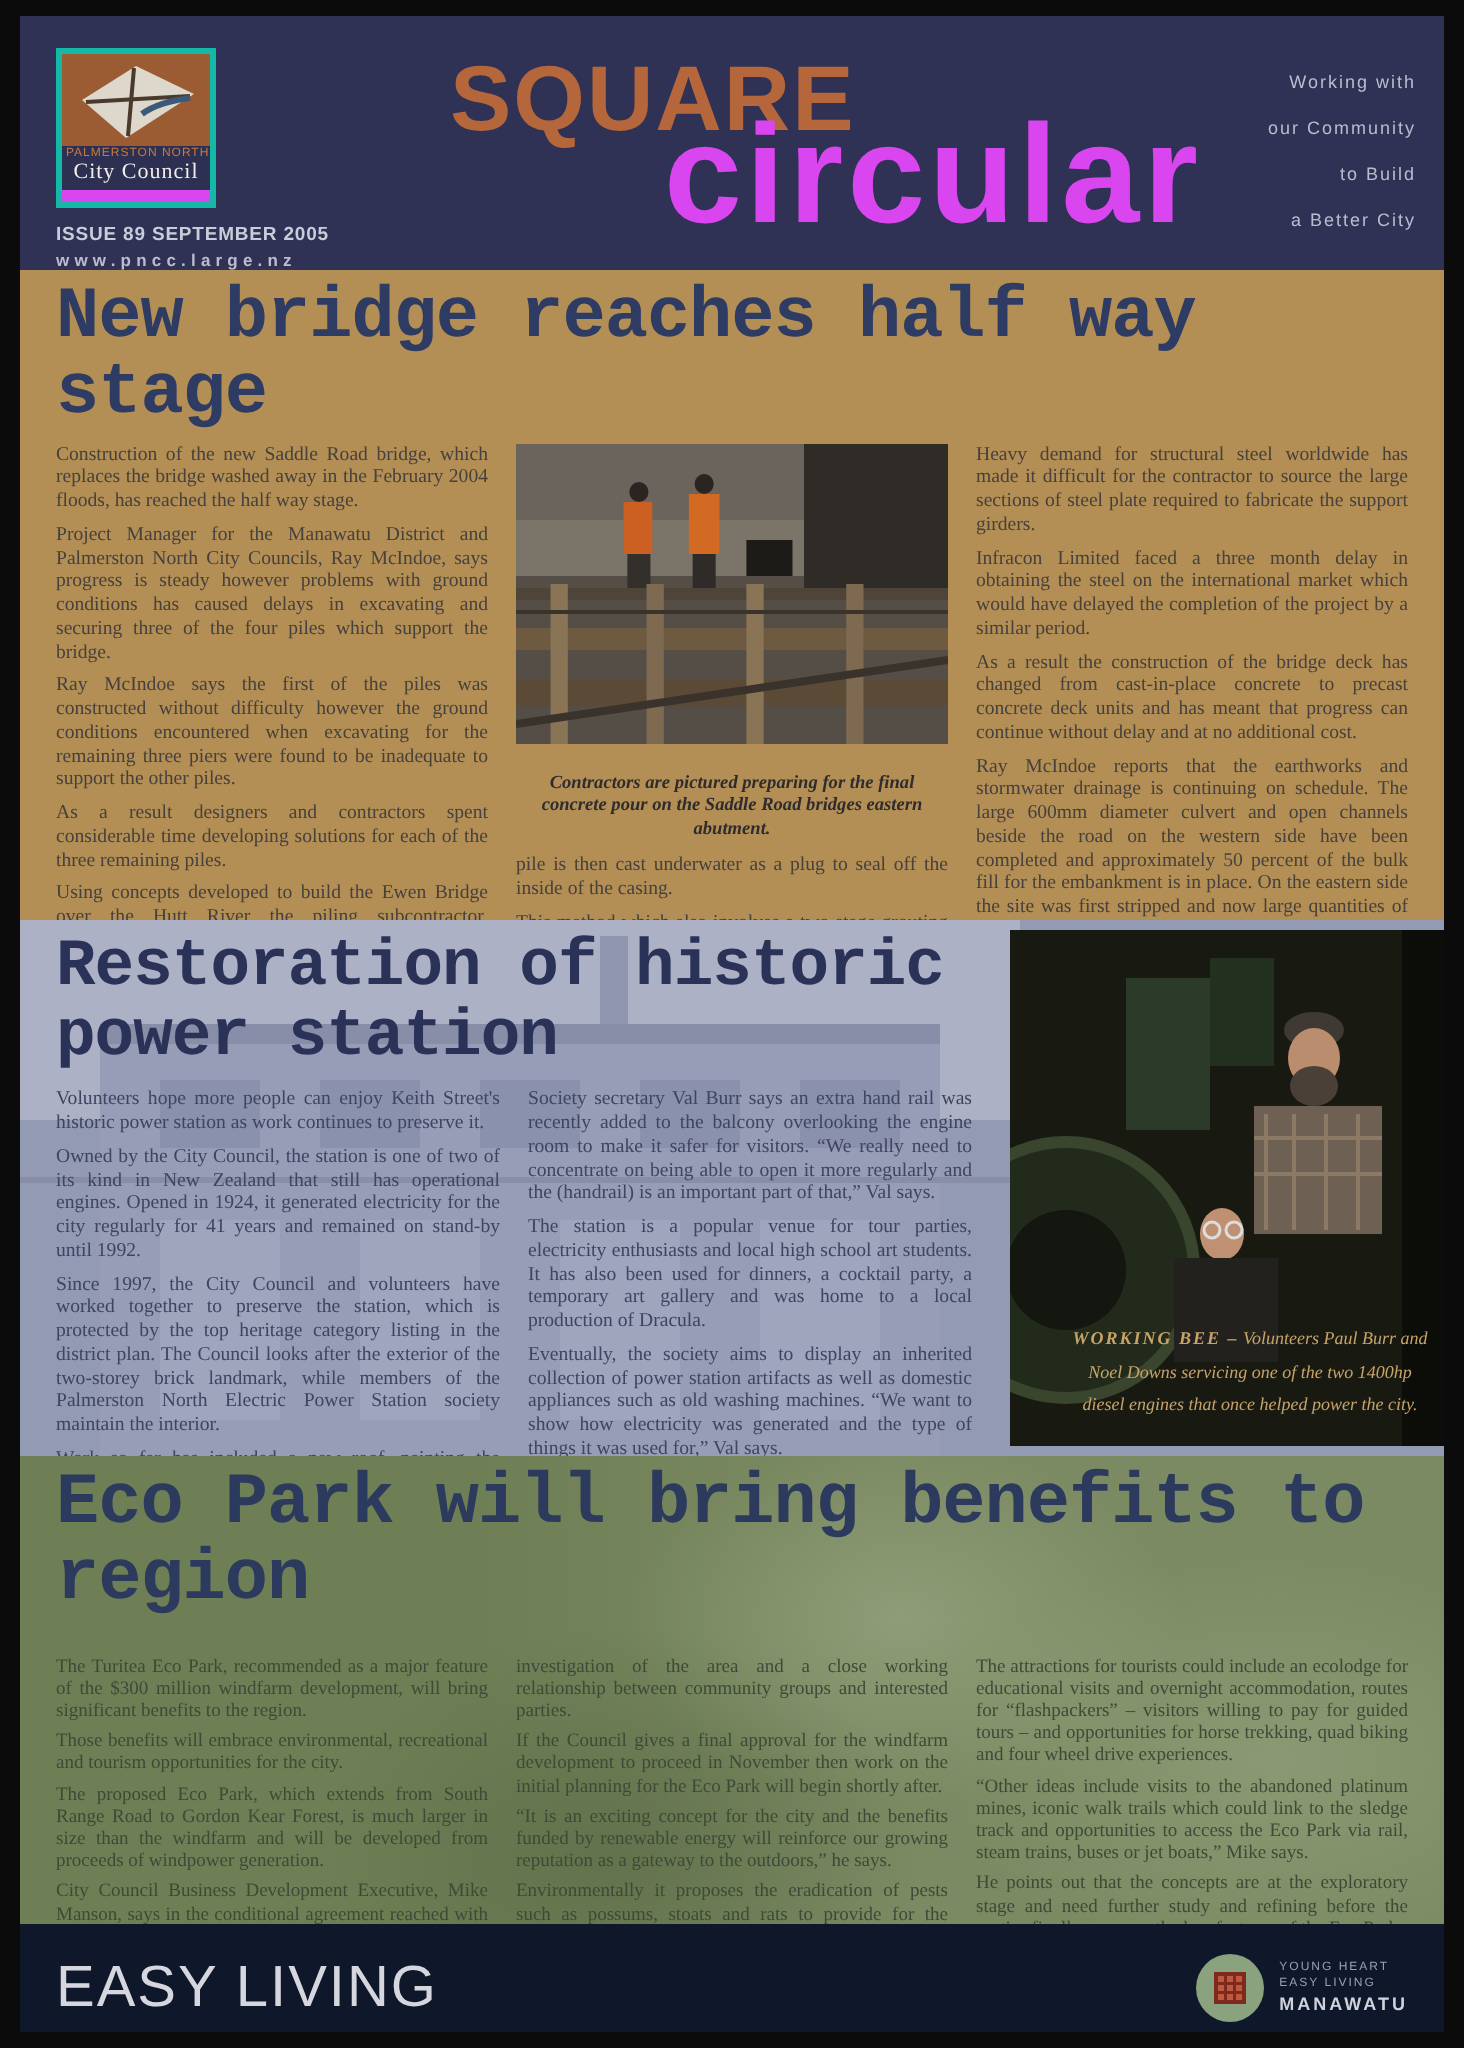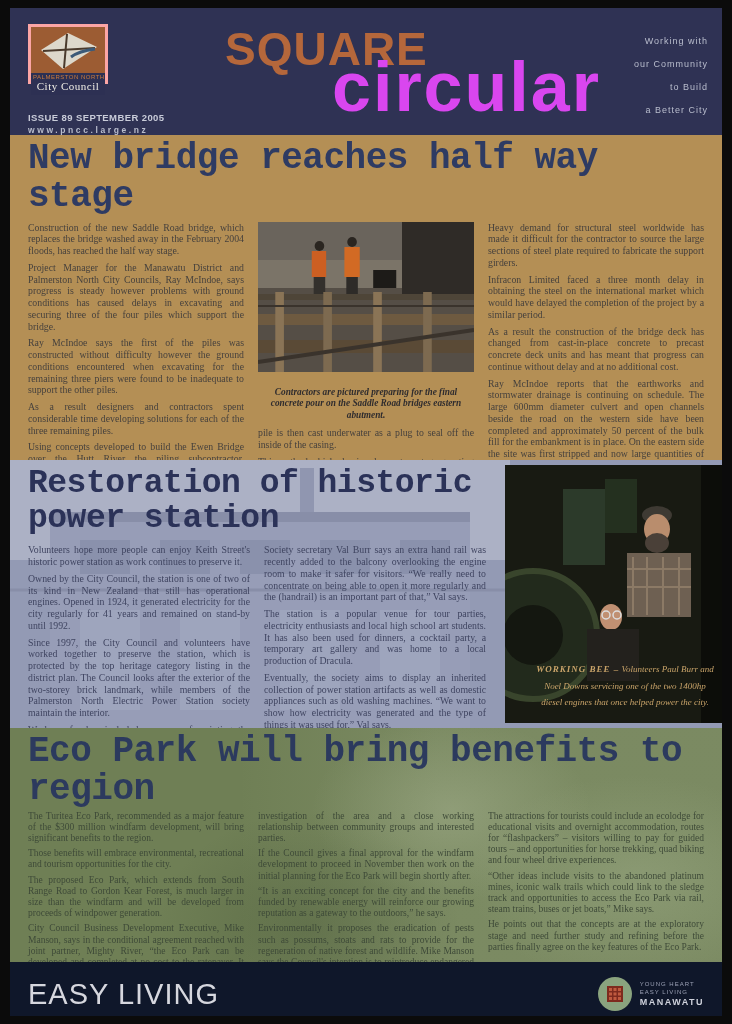--- a/index.html
+++ b/index.html
@@ -8,22 +8,22 @@
     font-family:"Liberation Serif","DejaVu Serif",serif;
     position:relative;overflow:hidden;
   }
   .page{
     position:absolute;left:10px;top:8px;width:712px;height:1008px;
     background:#2f3254;overflow:hidden;
   }
   
   .header{position:relative;height:127px;background:#2f3254;}
   .council-logo{
-    position:absolute;left:18px;top:16px;width:80px;height:60px;
-    border:3px solid #fca5a5;background:#14b8a6;box-sizing:border-box;
+    position:absolute;left:18px;top:16px;width:80px;height:80px;
+    border:3px solid #14b8a6;background:#d946ef;box-sizing:border-box;
   }
   .council-emblem{display:block;width:100%;height:46px;}
   .council-band{background:#2d3053;padding:1px 2px 3px 2px;text-align:center;}
   .council-band .l1{font-family:"Liberation Sans",sans-serif;font-size:6px;letter-spacing:.5px;color:#c97a3e;white-space:nowrap;}
   .council-band .l2{font-family:"Liberation Serif",serif;font-size:11px;letter-spacing:.5px;color:#f0eee6;white-space:nowrap;}
   .issue-line{
     position:absolute;left:18px;top:104px;
     font-family:"Liberation Sans",sans-serif;font-weight:bold;
     font-size:9.5px;color:#c9ccd9;letter-spacing:.4px;
   }
@@ -83,21 +83,21 @@
   
   .art-eco{height:234px;background:#6f7f55;}
   .art-eco::before{
     content:"";position:absolute;inset:0;z-index:1;pointer-events:none;
     background:
       radial-gradient(200px 130px at 62% 35%, rgba(195,205,175,.28), transparent 70%),
       radial-gradient(240px 150px at 88% 65%, rgba(175,190,155,.30), transparent 70%),
       radial-gradient(210px 160px at 42% 85%, rgba(55,70,42,.28), transparent 72%),
       linear-gradient(90deg, transparent 32%, rgba(185,195,165,.16) 60%);
   }
-  .art-eco h1{font-size:36px;color:#2c3a5e;padding-top:5px;margin-bottom:2px;}
+  .art-eco h1{font-size:36px;color:#2c3a5e;padding-top:5px;margin-bottom:20px;}
   .art-eco .col{font-size:9.5px;line-height:1.18;color:#3e4a38;}
   .art-eco .col p{margin-bottom:4px;}
   
   .footer{
     height:64px;background:#0f172a;display:flex;align-items:center;
     justify-content:space-between;padding:0 18px;box-sizing:border-box;
   }
   .easy-living{
     font-family:"Liberation Sans",sans-serif;font-size:29px;letter-spacing:1px;
     color:#d6d7de;font-weight:500;

